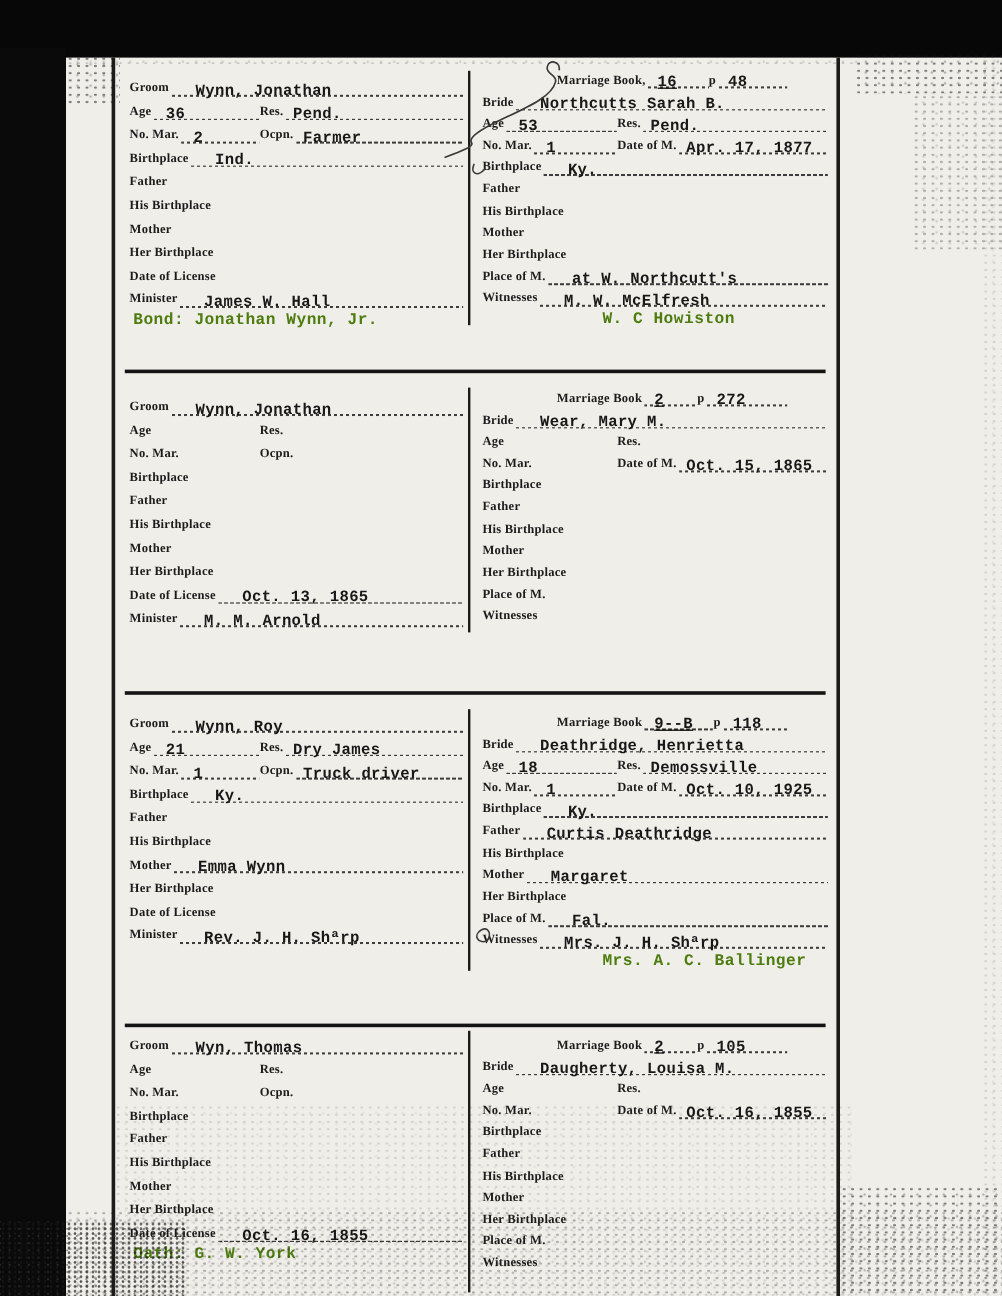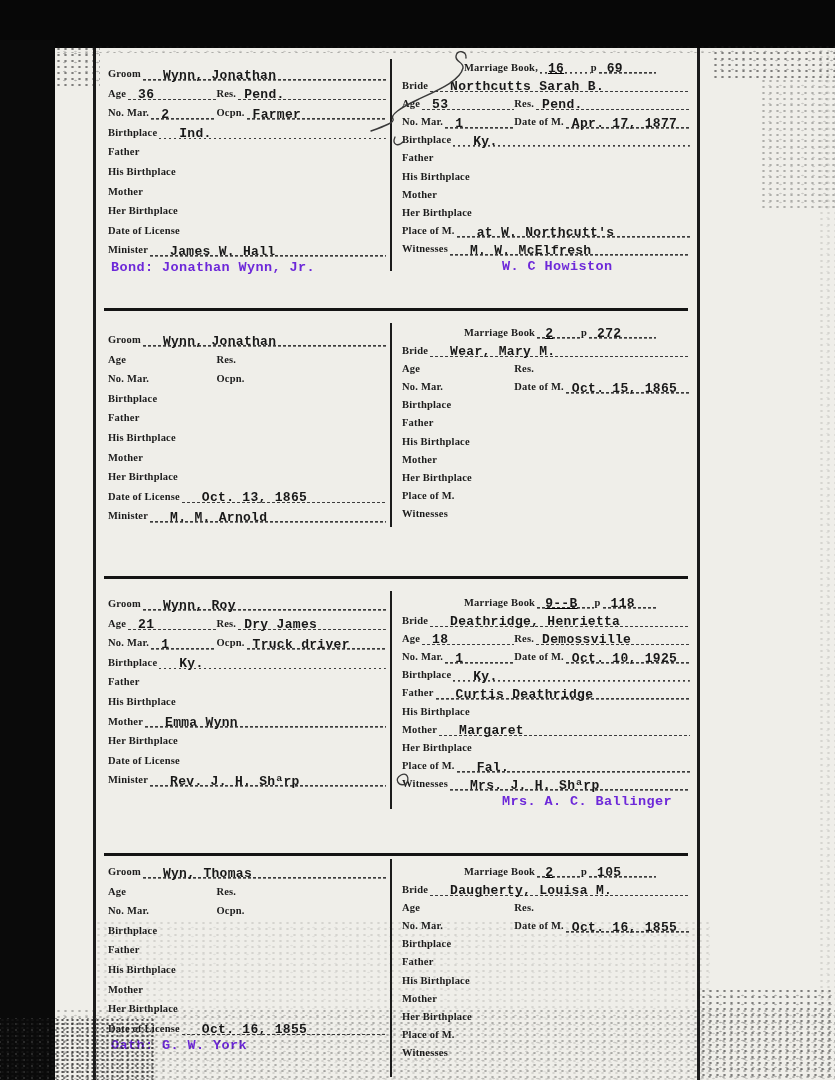--- a/index.html
+++ b/index.html
@@ -40,21 +40,21 @@
        color:#181818;line-height:1;white-space:nowrap;transform:translateY(1px);
        margin-left:20px;letter-spacing:.3px;}
   .cell:nth-child(2) .val{margin-left:6px;}
   .cell.w1 .val{margin-left:10px;}
   
   .bhead{display:flex;align-items:flex-end;height:17px;margin-left:62px;margin-right:34px;}
   .bhead .leader.ld-book{flex:1 1 auto;text-decoration:underline;}
   .bhead .leader.ld-page{flex:1.25 1 auto;}
   .bhead .val{margin-left:8px;}
   .extra{font-family:"Liberation Mono","DejaVu Sans Mono",monospace;font-weight:700;font-size:13.5px;
-         color:#6d28d9;margin-top:3px;letter-spacing:.4px;white-space:nowrap;}
+         color:#4d7c0f;margin-top:3px;letter-spacing:.4px;white-space:nowrap;}
   .g-extra{margin-left:3px;}
   .b-extra{margin-left:100px;}
   
   .noise{position:absolute;pointer-events:none;
      background-image:radial-gradient(rgba(25,25,25,.75) 1px,transparent 1.4px),
                       radial-gradient(rgba(70,70,70,.55) .9px,transparent 1.3px);
      background-size:7px 6px,11px 9px;background-position:0 0,4px 3px;}
   .n-light{opacity:.4}
   .n-faint{opacity:.16}
   .n-med{opacity:.7}
@@ -163,21 +163,21 @@
           <div class="extra g-extra">Bond:  Jonathan Wynn, Jr.</div>
         </div>
         <div class="col b-col">
           <div class="bhead">
             <span class="lbl">Marriage Book,</span>
             <div class="leader ld-book">
               <span class="val">16</span>
             </div>
             <span class="lbl">p</span>
             <div class="leader ld-page">
-              <span class="val">69</span>
+              <span class="val">48</span>
             </div>
           </div>
           <div class="row">
             <div class="cell">
               <span class="lbl">Bride</span>
               <div class="leader">
                 <span class="val">Northcutts Sarah B.</span>
               </div>
             </div>
           </div>

